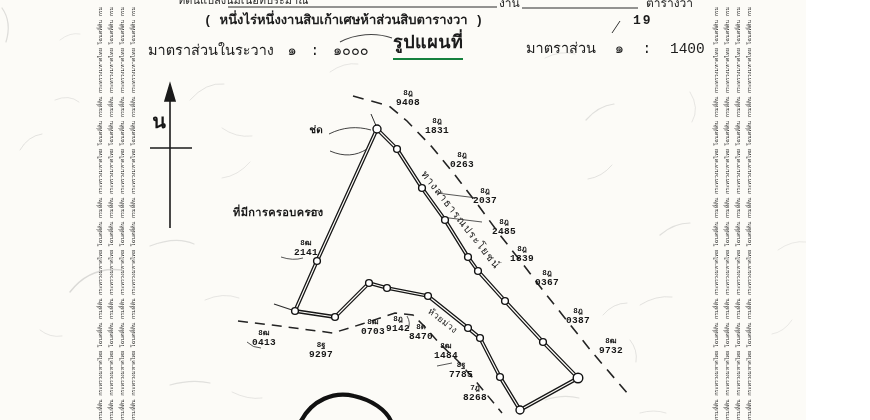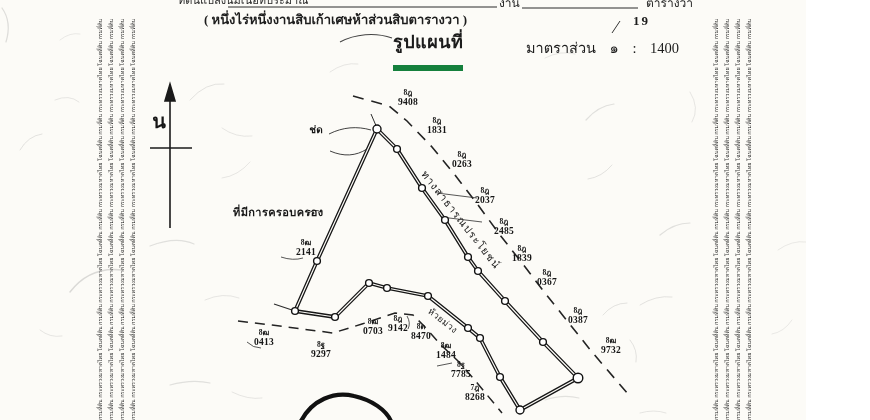--- a/index.html
+++ b/index.html
@@ -1,29 +1,29 @@
 <!DOCTYPE html>
 <html><head>
 <meta charset="utf-8">
 <style>
   html,body{margin:0;padding:0;}
   .page{
     position:relative; width:806px; height:420px; overflow:hidden;
-    background:#fcfbf7; font-family:Liberation Serif, serif; color:#1c1c1c;
+    background:#fcfbf7; font-family:Liberation Mono, monospace; color:#1c1c1c;
   }
   .abs{position:absolute; white-space:nowrap;}
   
   .l1frag{top:-9px; left:178px; font-size:11px; color:#2a2a2a;}
   .l1ngan{top:-7px; left:499px; font-size:12px;}
   .l1wa{top:-7px; left:646px; font-size:12px;}
   .l1val{top:13px; left:633px; font-size:13px; font-weight:bold; letter-spacing:2px;}
   .l2{top:9px; left:204px; font-size:13px; font-weight:bold;}
   .scaleL{top:38px; left:148px; font-size:14.5px; word-spacing:5px;}
   .title{top:27px; left:393px; font-size:18px; font-weight:bold; letter-spacing:.5px;
-         border-bottom:6px solid #15803d; padding-bottom:9px;}
+         border-bottom:2px solid #15803d; padding-bottom:2px;}
   .scaleR{top:36px; left:526px; font-size:14.5px; word-spacing:10px;}
   
   .mcol{
     position:absolute; top:0; height:420px; width:11px; overflow:hidden;
     writing-mode:vertical-rl; transform:rotate(180deg);
     font-size:5.5px; line-height:11px; color:#191919; opacity:.9;
   }
   
   svg text{fill:#161616;}
   .mp{font-size:7.5px; font-weight:bold; text-anchor:middle;}
@@ -48,20 +48,21 @@
   <div class="mcol" style="left:711px">กรมที่ดิน กระทรวงมหาดไทย โฉนดที่ดิน   กรมที่ดิน กระทรวงมหาดไทย โฉนดที่ดิน   กรมที่ดิน กระทรวงมหาดไทย โฉนดที่ดิน   กรมที่ดิน กระทรวงมหาดไทย โฉนดที่ดิน   กรมที่ดิน กระทรวงมหาดไทย โฉนดที่ดิน   กรมที่ดิน กระทรวงมหาดไทย โฉนดที่ดิน   กรมที่ดิน กระทรวงมหาดไทย โฉนดที่ดิน   กรมที่ดิน กระทรวงมหาดไทย โฉนดที่ดิน   กรมที่ดิน กระทรวงมหาดไทย โฉนดที่ดิน   กรมที่ดิน กระทรวงมหาดไทย โฉนดที่ดิน   กรมที่ดิน กระทรวงมหาดไทย โฉนดที่ดิน   กรมที่ดิน กระทรวงมหาดไทย โฉนดที่ดิน   กรมที่ดิน กระทรวงมหาดไทย โฉนดที่ดิน   กรมที่ดิน กระทรวงมหาดไทย โฉนดที่ดิน   กรมที่ดิน กระทรวงมหาดไทย โฉนดที่ดิน   กรมที่ดิน กระทรวงมหาดไทย โฉนดที่ดิน</div>
   <div class="mcol" style="left:722px">กรมที่ดิน กระทรวงมหาดไทย โฉนดที่ดิน   กรมที่ดิน กระทรวงมหาดไทย โฉนดที่ดิน   กรมที่ดิน กระทรวงมหาดไทย โฉนดที่ดิน   กรมที่ดิน กระทรวงมหาดไทย โฉนดที่ดิน   กรมที่ดิน กระทรวงมหาดไทย โฉนดที่ดิน   กรมที่ดิน กระทรวงมหาดไทย โฉนดที่ดิน   กรมที่ดิน กระทรวงมหาดไทย โฉนดที่ดิน   กรมที่ดิน กระทรวงมหาดไทย โฉนดที่ดิน   กรมที่ดิน กระทรวงมหาดไทย โฉนดที่ดิน   กรมที่ดิน กระทรวงมหาดไทย โฉนดที่ดิน   กรมที่ดิน กระทรวงมหาดไทย โฉนดที่ดิน   กรมที่ดิน กระทรวงมหาดไทย โฉนดที่ดิน   กรมที่ดิน กระทรวงมหาดไทย โฉนดที่ดิน   กรมที่ดิน กระทรวงมหาดไทย โฉนดที่ดิน   กรมที่ดิน กระทรวงมหาดไทย โฉนดที่ดิน   กรมที่ดิน กระทรวงมหาดไทย โฉนดที่ดิน</div>
   <div class="mcol" style="left:733px">กรมที่ดิน กระทรวงมหาดไทย โฉนดที่ดิน   กรมที่ดิน กระทรวงมหาดไทย โฉนดที่ดิน   กรมที่ดิน กระทรวงมหาดไทย โฉนดที่ดิน   กรมที่ดิน กระทรวงมหาดไทย โฉนดที่ดิน   กรมที่ดิน กระทรวงมหาดไทย โฉนดที่ดิน   กรมที่ดิน กระทรวงมหาดไทย โฉนดที่ดิน   กรมที่ดิน กระทรวงมหาดไทย โฉนดที่ดิน   กรมที่ดิน กระทรวงมหาดไทย โฉนดที่ดิน   กรมที่ดิน กระทรวงมหาดไทย โฉนดที่ดิน   กรมที่ดิน กระทรวงมหาดไทย โฉนดที่ดิน   กรมที่ดิน กระทรวงมหาดไทย โฉนดที่ดิน   กรมที่ดิน กระทรวงมหาดไทย โฉนดที่ดิน   กรมที่ดิน กระทรวงมหาดไทย โฉนดที่ดิน   กรมที่ดิน กระทรวงมหาดไทย โฉนดที่ดิน   กรมที่ดิน กระทรวงมหาดไทย โฉนดที่ดิน   กรมที่ดิน กระทรวงมหาดไทย โฉนดที่ดิน</div>
   <div class="mcol" style="left:744px">กรมที่ดิน กระทรวงมหาดไทย โฉนดที่ดิน   กรมที่ดิน กระทรวงมหาดไทย โฉนดที่ดิน   กรมที่ดิน กระทรวงมหาดไทย โฉนดที่ดิน   กรมที่ดิน กระทรวงมหาดไทย โฉนดที่ดิน   กรมที่ดิน กระทรวงมหาดไทย โฉนดที่ดิน   กรมที่ดิน กระทรวงมหาดไทย โฉนดที่ดิน   กรมที่ดิน กระทรวงมหาดไทย โฉนดที่ดิน   กรมที่ดิน กระทรวงมหาดไทย โฉนดที่ดิน   กรมที่ดิน กระทรวงมหาดไทย โฉนดที่ดิน   กรมที่ดิน กระทรวงมหาดไทย โฉนดที่ดิน   กรมที่ดิน กระทรวงมหาดไทย โฉนดที่ดิน   กรมที่ดิน กระทรวงมหาดไทย โฉนดที่ดิน   กรมที่ดิน กระทรวงมหาดไทย โฉนดที่ดิน   กรมที่ดิน กระทรวงมหาดไทย โฉนดที่ดิน   กรมที่ดิน กระทรวงมหาดไทย โฉนดที่ดิน   กรมที่ดิน กระทรวงมหาดไทย โฉนดที่ดิน</div>
 
   <div class="abs l1frag">ที่ดินแปลงนี้มีเนื้อที่ประมาณ</div>
   <div class="abs l1ngan">งาน</div>
   <div class="abs l1wa">ตารางวา</div>
   <div class="abs l1val">19</div>
   <div class="abs l2">( หนึ่งไร่หนึ่งงานสิบเก้าเศษห้าส่วนสิบตารางวา )</div>
+  <div class="abs scaleL">มาตราส่วนในระวาง ๑ : ๑๐๐๐</div>
   <div class="abs title">รูปแผนที่</div>
   <div class="abs scaleR">มาตราส่วน ๑ : 1400</div>
 
   <svg width="870" height="420" viewBox="0 0 870 420" style="position:absolute;left:0;top:0">
 
     <g opacity="0.55">
       <path class="tex" d="M2,8 q10,14 4,34" stroke-width="1.2" opacity=".5"></path>
       <path class="tex" d="M20,150 q8,-14 22,-16" stroke-width="1" opacity=".4"></path>
       <path class="tex" d="M55,100 q14,-6 24,2" stroke-width="1" opacity=".35"></path>
       <path class="tex" d="M70,292 q20,-26 52,-22" stroke-width="1.4" opacity=".55"></path>

